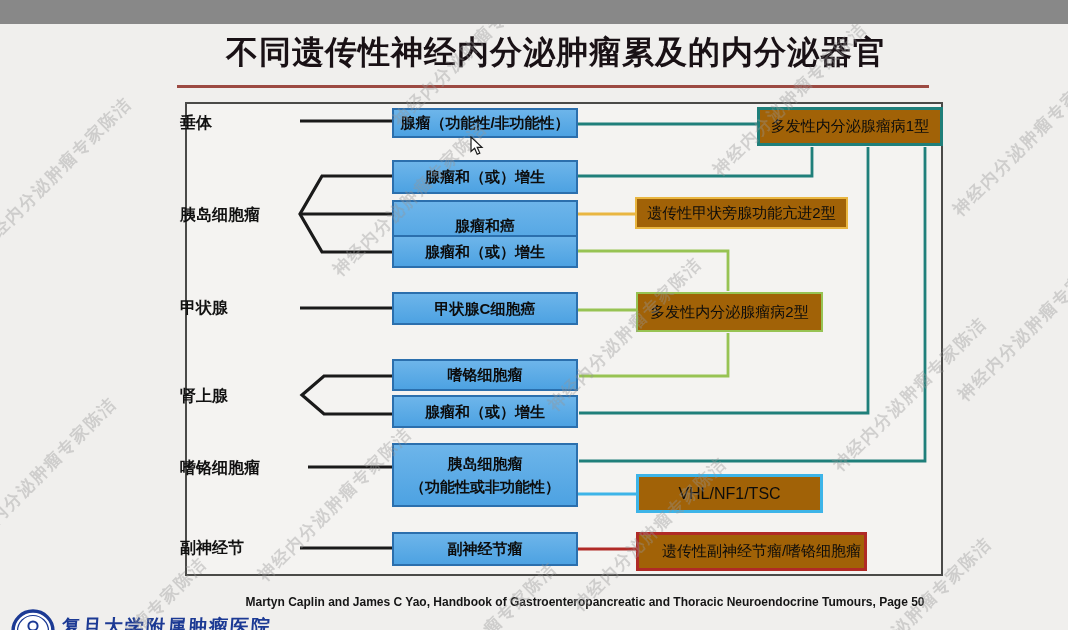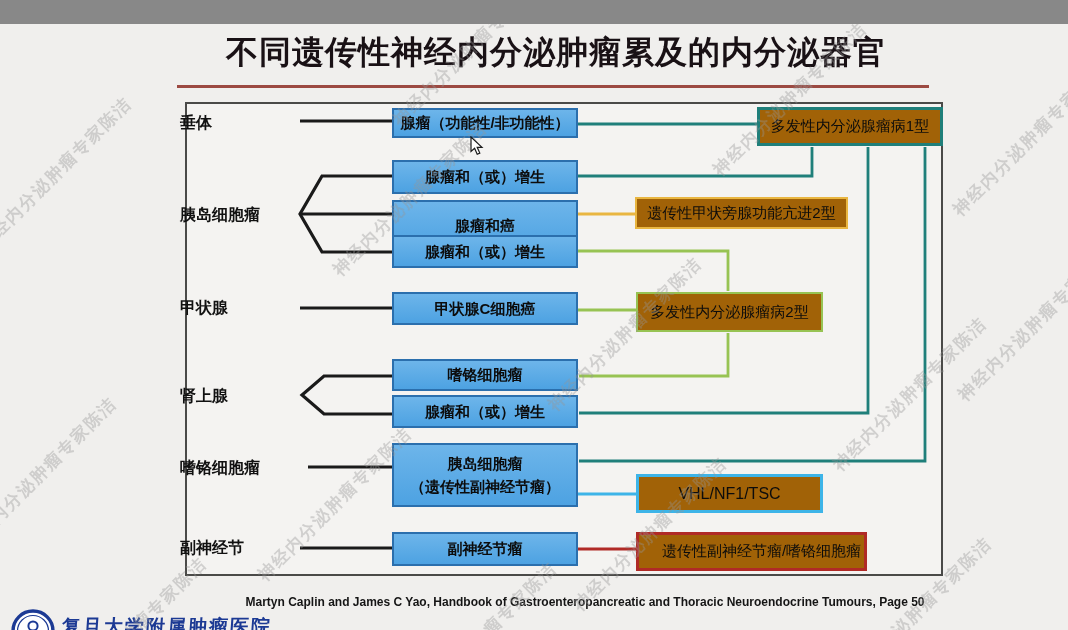--- a/index.html
+++ b/index.html
@@ -127,21 +127,21 @@
       <span>甲状腺C细胞癌</span>
     </div>
   <div class="tbox" style="top:335px;height:32px">
       <span>嗜铬细胞瘤</span>
     </div>
   <div class="tbox" style="top:371px;height:33px">
       <span>腺瘤和（或）增生</span>
     </div>
   <div class="tbox" style="top:419px;height:64px">
     <span>胰岛细胞瘤</span>
-    <span>（遗传性副神经节瘤）</span>
+    <span>（功能性或非功能性）</span>
   </div>
   <div class="tbox" style="top:508px;height:34px">
       <span>副神经节瘤</span>
     </div>
 
   <div class="sbox s-men1">多发性内分泌腺瘤病1型</div>
   <div class="sbox s-hpt2">遗传性甲状旁腺功能亢进2型</div>
   <div class="sbox s-men2">多发性内分泌腺瘤病2型</div>
   <div class="sbox s-vhl">VHL/NF1/TSC</div>
   <div class="sbox s-pgl">遗传性副神经节瘤/嗜铬细胞瘤</div>

